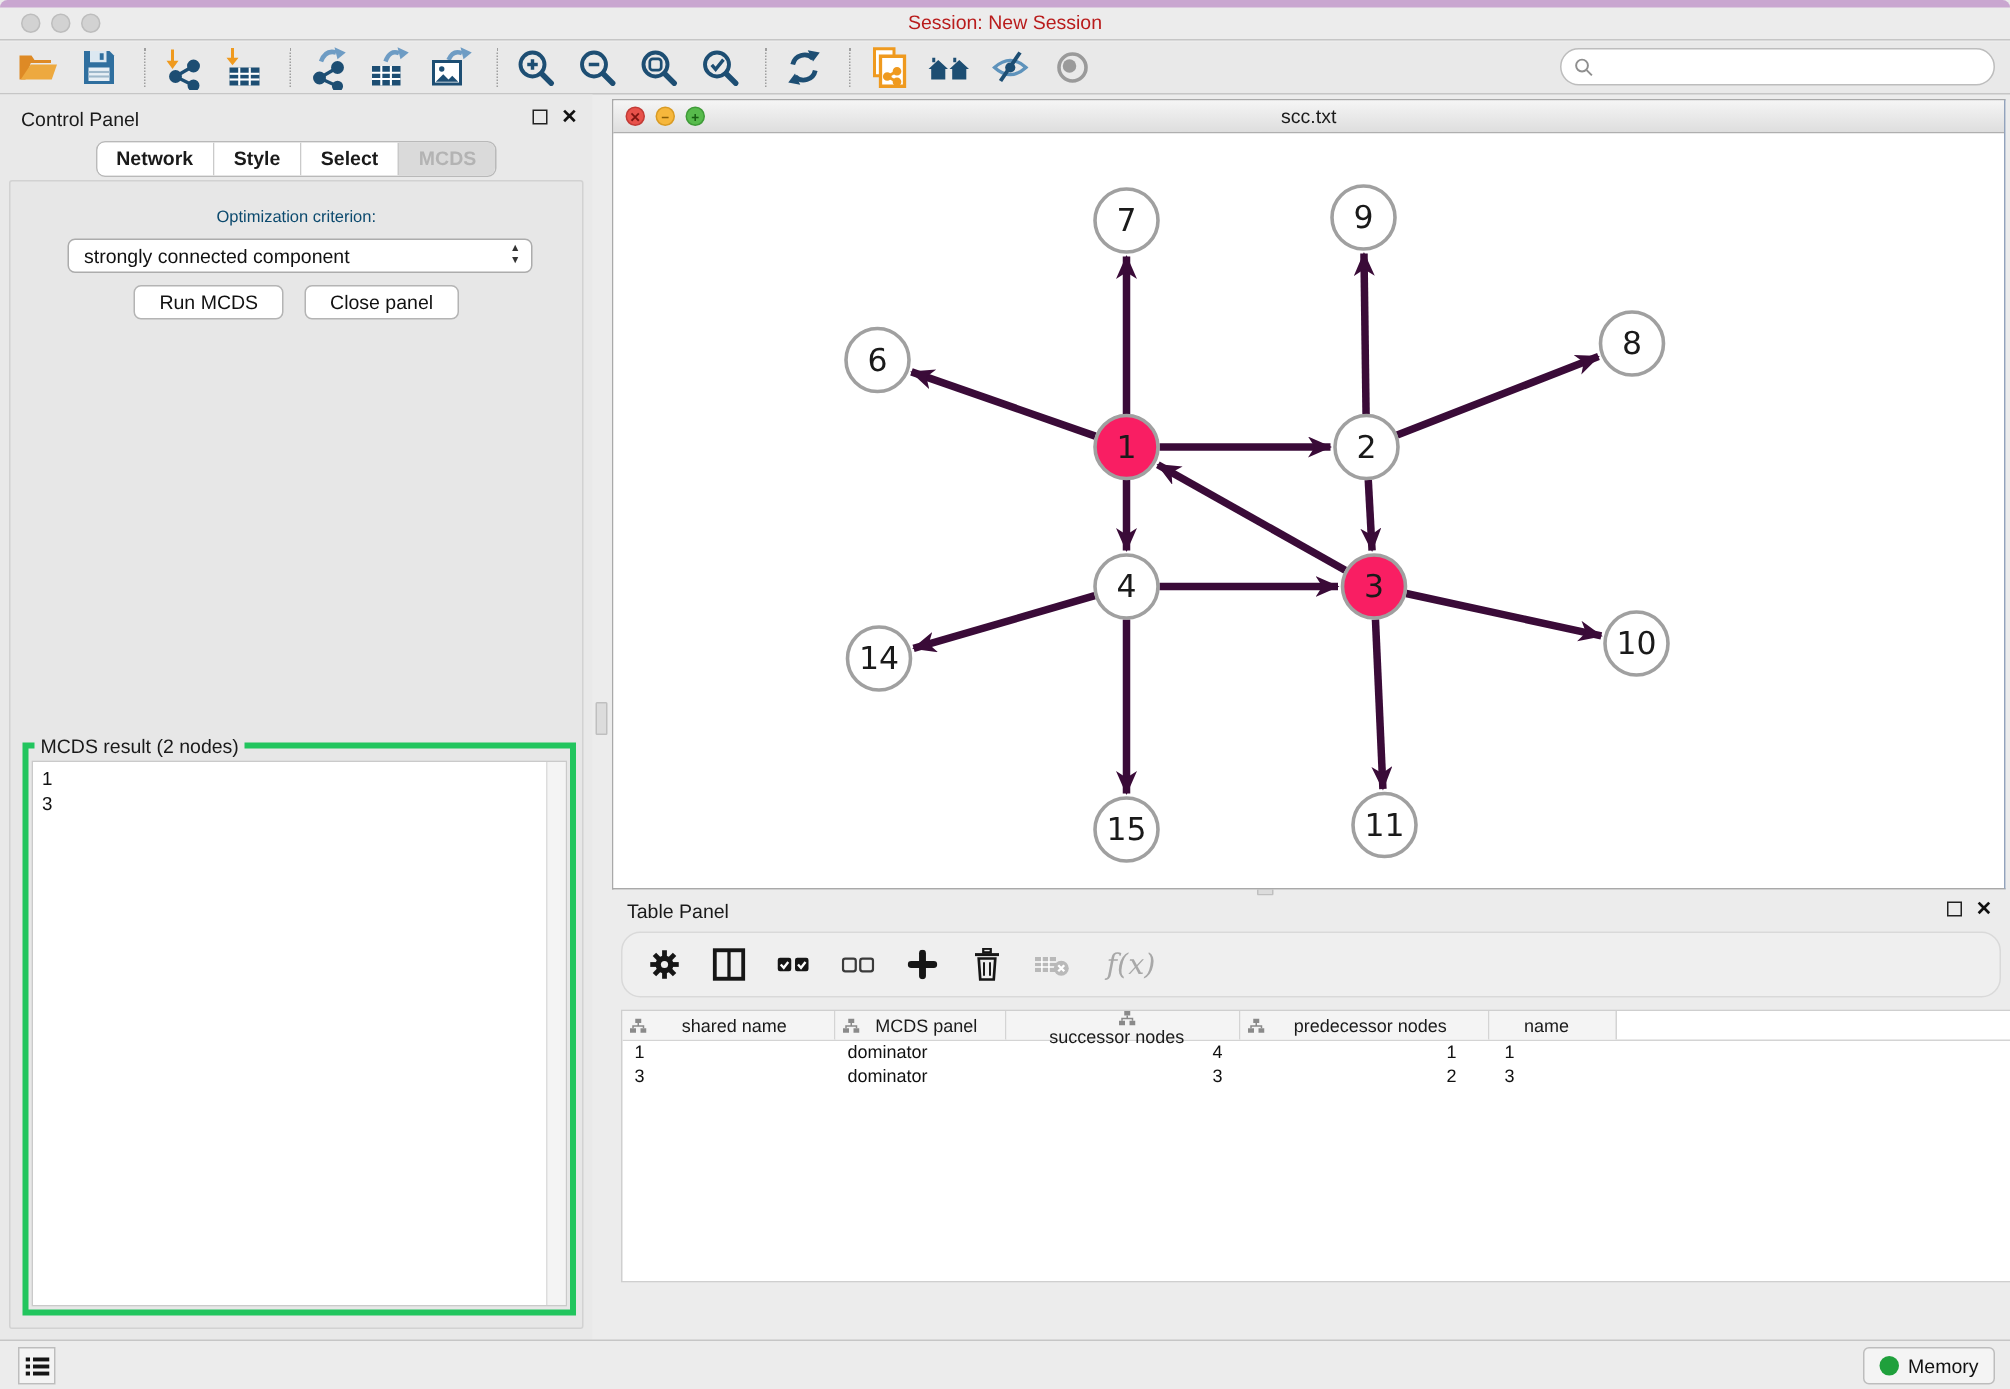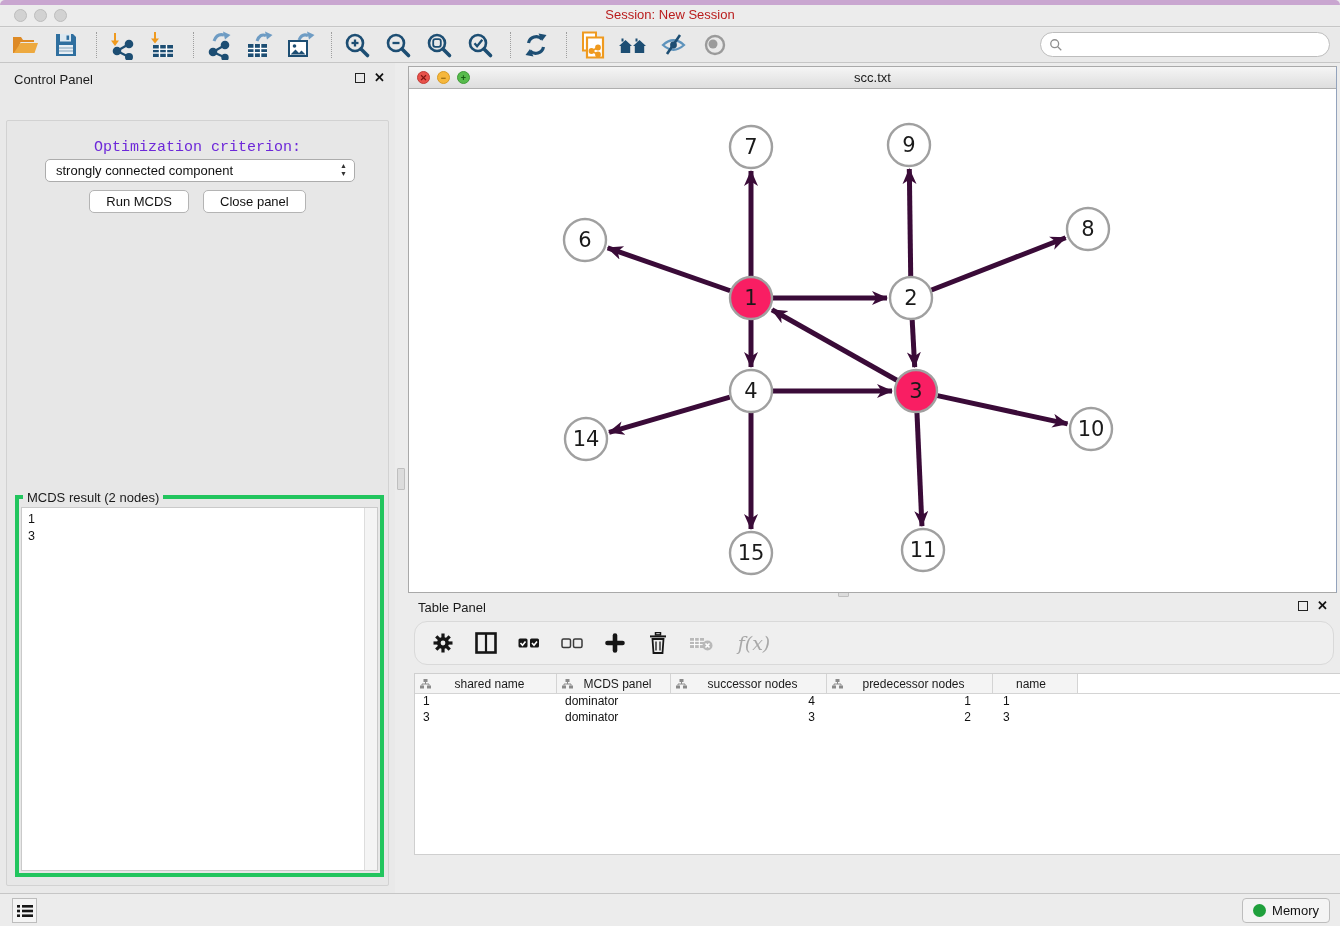--- a/index.html
+++ b/index.html
@@ -25,21 +25,21 @@
   .control-panel { position:absolute; left:0; top:63px; width:395px; height:830px; background:#E9E9E9; }
   .cp-title { position:absolute; left:14px; top:9px; font-size:13px; color:#1A1A1A; }
   .panel-btns { position:absolute; right:10px; top:10px; display:flex; gap:9px; align-items:center; }
   .float-btn { width:10px; height:10px; border:1.6px solid #222; display:inline-block; }
   .close-btn { font-size:13px; font-weight:bold; color:#111; line-height:10px; }
   .cp-tabs { position:absolute; left:50%; transform:translateX(-50%); top:31px; display:flex; border:1px solid #B9B9B9; border-radius:6px; overflow:hidden; background:#FFFFFF; }
   .seg { padding:3px 13px 4px 13px; font-size:13px; font-weight:bold; color:#1A1A1A; background:#FFFFFF; border-right:1px solid #C9C9C9; }
   .seg:last-child { border-right:none; }
   .seg.selected { background:#DADADA; color:#B3B3B3; }
   .cp-body { position:absolute; left:6px; top:57px; width:383px; height:766px; background:#E7E7E7; border:1px solid #D2D2D2; border-radius:2px; }
-  .opt-label { position:absolute; left:0; right:0; top:18px; text-align:center; font-size:15px; color:#6d28d9;font-family:Liberation Mono, monospace; }
+  .opt-label { position:absolute; left:0; right:0; top:18px; text-align:center; font-size:11px; color:#0c4a6e; }
   .criterion-select { position:absolute; left:38px; top:38px; width:310px; height:23px; background:#FFFFFF; border:1px solid #ACACAC; border-radius:5px; font-size:13px; color:#111; display:flex; align-items:center; padding-left:10px; }
   .stepper { position:absolute; right:7px; top:2px; font-size:7px; color:#333; line-height:8px; text-align:center; }
   .cp-buttons { position:absolute; left:0; right:0; top:69px; display:flex; justify-content:center; gap:14px; }
   .mac-btn { height:23px; background:#FFFFFF; border:1px solid #B4B4B4; border-radius:5px; font-size:13px; color:#111; padding:0 16px; display:flex; align-items:center; font-family:"Liberation Sans",sans-serif; }
   .result-box { position:absolute; left:8px; top:374px; width:369px; height:382px; border:4px solid #22c55e; }
   .result-legend { position:absolute; top:-9px; left:4px; background:#E7E7E7; padding:0 4px; font-size:13px; color:#1A1A1A; }
   .result-text { position:absolute; left:2px; top:8px; right:2px; bottom:2px; background:#FFFFFF; border:1px solid #CACACA; font-size:12.5px; color:#111; padding:3px 0 0 6px; line-height:17px; }
   .result-scroll { position:absolute; right:0; top:0; bottom:0; width:13px; background:#F4F4F4; border-left:1px solid #DDDDDD; }
 
   
@@ -256,20 +256,26 @@
         </svg>
       <input type="text" placeholder="" style="">
     </div>
   </div>
 
   <div class="control-panel">
     <div class="cp-title">Control Panel</div>
     <div class="panel-btns">
       <span class="float-btn"></span>
       <span class="close-btn">✕</span>
+    </div>
+    <div class="cp-tabs">
+      <span class="seg">Network</span>
+      <span class="seg">Style</span>
+      <span class="seg">Select</span>
+      <span class="seg selected">MCDS</span>
     </div>
     <div class="cp-body">
       <div class="opt-label">Optimization criterion:</div>
       <div class="criterion-select">
         <span>strongly connected component</span>
         <span class="stepper">▲<br>▼</span>
       </div>
       <div class="cp-buttons">
         <button class="mac-btn">Run MCDS</button>
         <button class="mac-btn">Close panel</button>
@@ -470,21 +476,21 @@
                 <rect x="3.5" y="0" width="4" height="3"></rect>
                 <rect x="0" y="6.5" width="4" height="3"></rect>
                 <rect x="7" y="6.5" width="4" height="3"></rect>
               </g>
               <g stroke="#8A8A8A" stroke-width="1">
                 <path d="M5.5 3v2M2 6.5V5h7v1.5" fill="none"></path>
               </g>
             </svg>
           <span class="lbl">MCDS panel</span>
         </div>
-        <div class="th-cell" style="width:156px;">
+        <div class="th-cell" style="width:156px;flex-direction:column;">
           <svg class="colicon" viewBox="0 0 11 10" width="11" height="10">
               <g fill="#8A8A8A">
                 <rect x="3.5" y="0" width="4" height="3"></rect>
                 <rect x="0" y="6.5" width="4" height="3"></rect>
                 <rect x="7" y="6.5" width="4" height="3"></rect>
               </g>
               <g stroke="#8A8A8A" stroke-width="1">
                 <path d="M5.5 3v2M2 6.5V5h7v1.5" fill="none"></path>
               </g>
             </svg>

